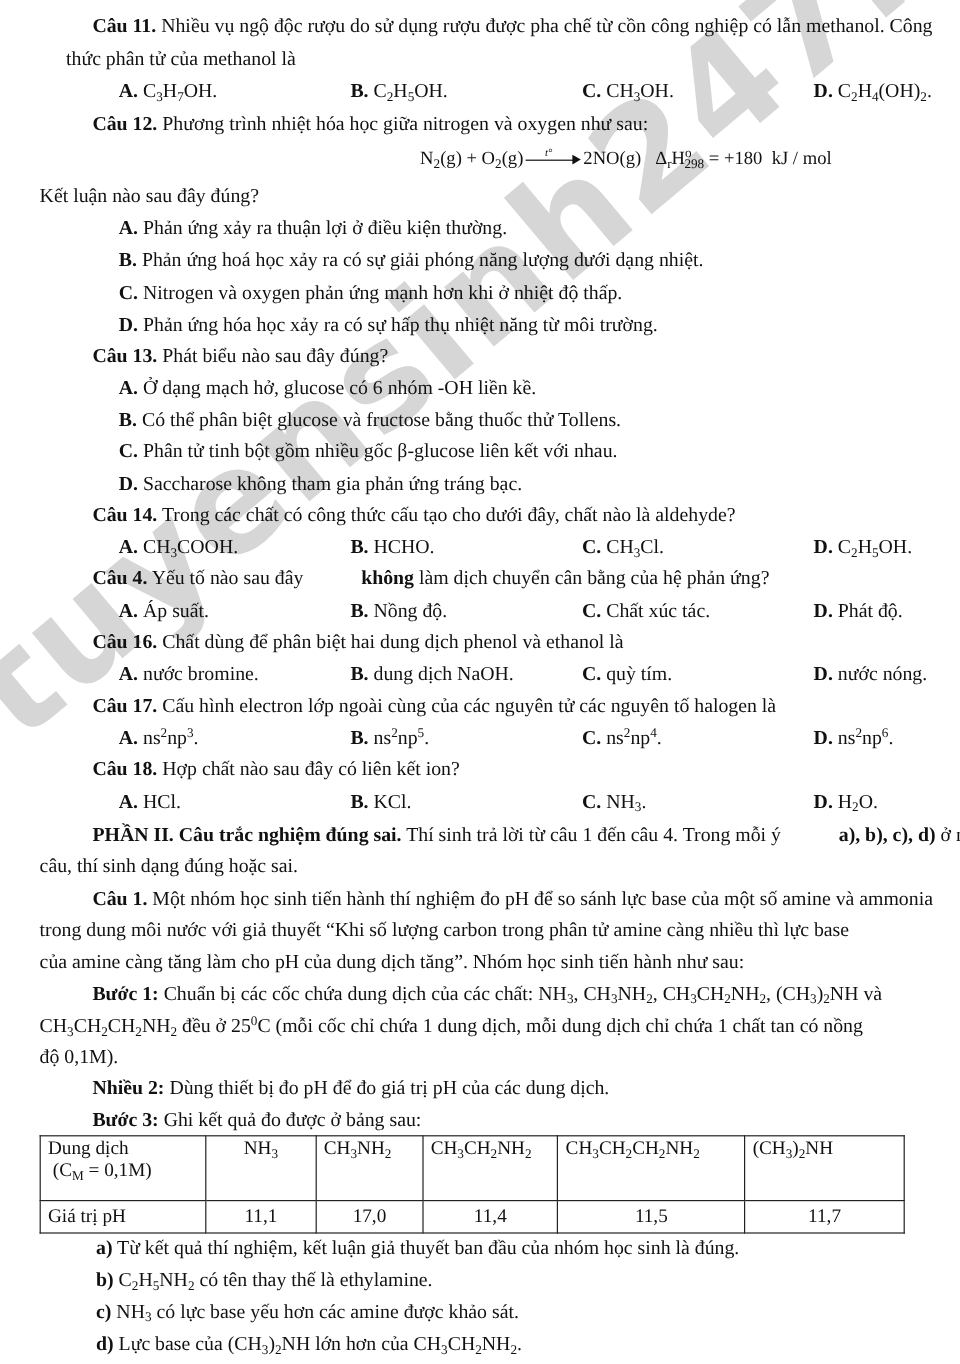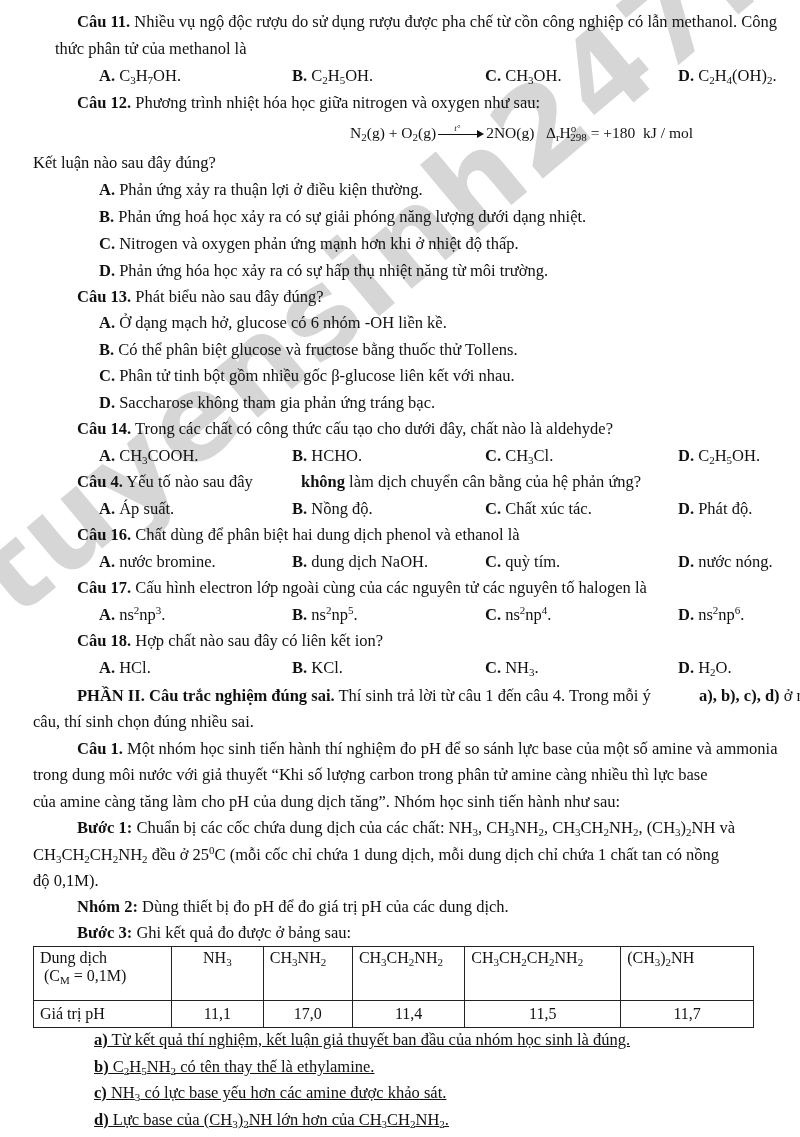--- a/index.html
+++ b/index.html
@@ -33,21 +33,21 @@
     table.res {
       position: absolute; left: 33px; top: 946px; width: 721px;
       border-collapse: collapse; font-size: 16px;
     }
     table.res td { border: 1px solid #222; padding: 2px 6px; vertical-align: top; }
     table.res tr.r1 td { height: 49px; }
     table.res tr.r2 td { height: 22px; vertical-align: middle; }
     .c0 { width: 133px; } .c1 { width: 84px; text-align: center; } .c2 { width: 78px; text-align: left; }
     .c3 { width: 101px; } .c4 { width: 146px; } .c5 { width: 125px; }
     .center { text-align: center !important; margin-left: 28px; }
-    .sub-item { left: 50px; text-decoration: underline; }
+    .sub-item { left: 36px; }
   </style>
 </head>
 <body>
 
 <div class="wm">tuyensinh247.com</div>
 
 <div class="page">
 
   <div class="line q" style="top:12px">
     <b>Câu 11.</b><span> Nhiều vụ ngộ độc rượu do sử dụng rượu được pha chế từ cồn công nghiệp có lẫn methanol. Công</span>
@@ -126,38 +126,38 @@
   <div class="optrow" style="top:658px">
     <span class="opt o1"><b>A.</b><span> HCl.</span></span>
     <span class="opt o2"><b>B.</b><span> KCl.</span></span>
     <span class="opt o3"><b>C.</b> NH<sub>3</sub>.</span>
     <span class="opt o4"><b>D.</b> H<sub>2</sub>O.</span>
   </div>
 
   <div class="line q" style="top:686px">
     <b>PHẦN II. Câu trắc nghiệm đúng sai.</b><span> Thí sinh trả lời từ câu 1 đến câu 4. Trong mỗi ý </span><b>a), b), c), d)</b><span> ở mỗi</span>
   </div>
-  <div class="line q" style="top:712px">câu, thí sinh chọn đúng nhiều sai.</div>
+  <div class="line q" style="top:712px">câu, thí sinh dạng đúng hoặc sai.</div>
 
   <div class="line q" style="top:739px">
     <b>Câu 1.</b><span> Một nhóm học sinh tiến hành thí nghiệm đo pH để so sánh lực base của một số amine và ammonia</span>
   </div>
   <div class="line q" style="top:765px">trong dung môi nước với giả thuyết “Khi số lượng carbon trong phân tử amine càng nhiều thì lực base</div>
   <div class="line q" style="top:792px">của amine càng tăng làm cho pH của dung dịch tăng”. Nhóm học sinh tiến hành như sau:</div>
 
   <div class="line q" style="top:818px">
     <b>Bước 1:</b> Chuẩn bị các cốc chứa dung dịch của các chất: NH<sub>3</sub>, CH<sub>3</sub>NH<sub>2</sub>, CH<sub>3</sub>CH<sub>2</sub>NH<sub>2</sub>, (CH<sub>3</sub>)<sub>2</sub>NH và
   </div>
   <div class="line q" style="top:845px">
     CH<sub>3</sub>CH<sub>2</sub>CH<sub>2</sub>NH<sub>2</sub> đều ở 25<sup>0</sup>C (mỗi cốc chỉ chứa 1 dung dịch, mỗi dung dịch chỉ chứa 1 chất tan có nồng
   </div>
   <div class="line q" style="top:871px">độ 0,1M).</div>
 
   <div class="line q" style="top:897px">
-    <b>Nhóm 2:</b><span> Dùng thiết bị đo pH để đo giá trị pH của các dung dịch.</span>
+    <b>Nhiều 2:</b><span> Dùng thiết bị đo pH để đo giá trị pH của các dung dịch.</span>
   </div>
   <div class="line q" style="top:923px">
     <b>Bước 3:</b><span> Ghi kết quả đo được ở bảng sau:</span>
   </div>
 
   <table class="res">
     <tbody>
         <tr class="r1">
       <td class="c0">
         <div>Dung dịch</div>

